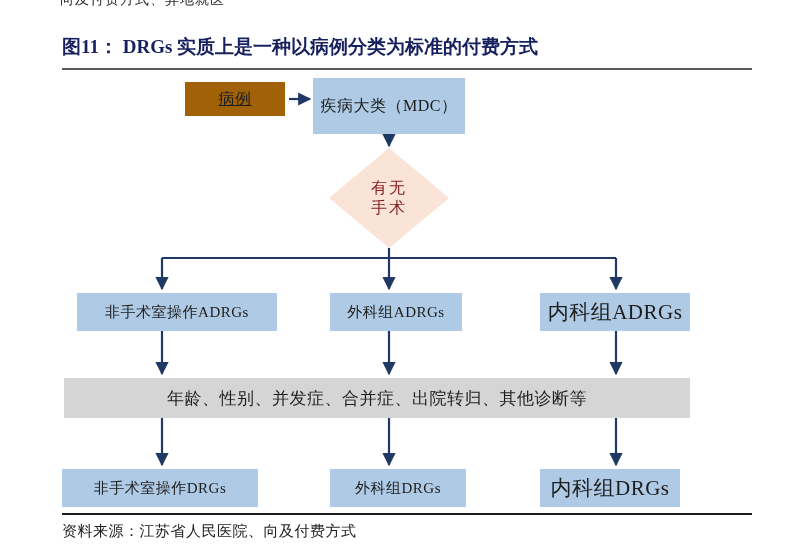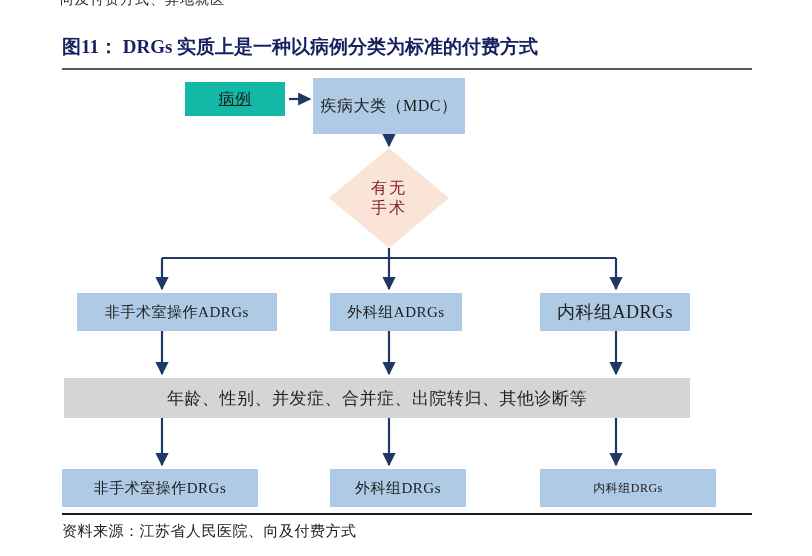--- a/index.html
+++ b/index.html
@@ -64,33 +64,33 @@
     display: flex;
     align-items: center;
     justify-content: center;
     text-align: center;
     color: #1d1d1d;
     font-family: "Liberation Serif", "DejaVu Serif", serif;
     letter-spacing: 0.5px;
   }
 
   .node.blue   { background: #aecae5; }
-  .node.gray   { background: #14b8a6; text-decoration: underline; }
+  .node.gray   { background: #a16207; text-decoration: underline; }
   .node.lightgray { background: #d5d5d5; }
 
   
   #node-case          { left:185px; top:12px;  width:100px; height:34px; font-size:16px; }
   #node-mdc           { left:313px; top:8px;   width:152px; height:56px; font-size:16px; }
   #node-adrg-nonop    { left:77px;  top:223px; width:200px; height:38px; font-size:15px; }
   #node-adrg-surg     { left:330px; top:223px; width:132px; height:38px; font-size:15px;text-align:right; }
-  #node-adrg-med      { left:540px; top:223px; width:150px; height:38px; font-size:18px; }
+  #node-adrg-med      { left:540px; top:223px; width:150px; height:38px; font-size:21px; }
   #node-factors       { left:64px;  top:308px; width:626px; height:40px; font-size:17px; }
   #node-drg-nonop     { left:62px;  top:399px; width:196px; height:38px; font-size:15px; }
   #node-drg-surg      { left:330px; top:399px; width:136px; height:38px; font-size:15px; }
-  #node-drg-med       { left:540px; top:399px; width:176px; height:38px; font-size:12px; }
+  #node-drg-med       { left:540px; top:399px; width:140px; height:38px; font-size:21px; }
 
   
   #node-decision-wrap {
     position: absolute;
     left: 329px;
     top: 78px;
     width: 120px;
     height: 100px;
   }
   #node-decision-shape {

